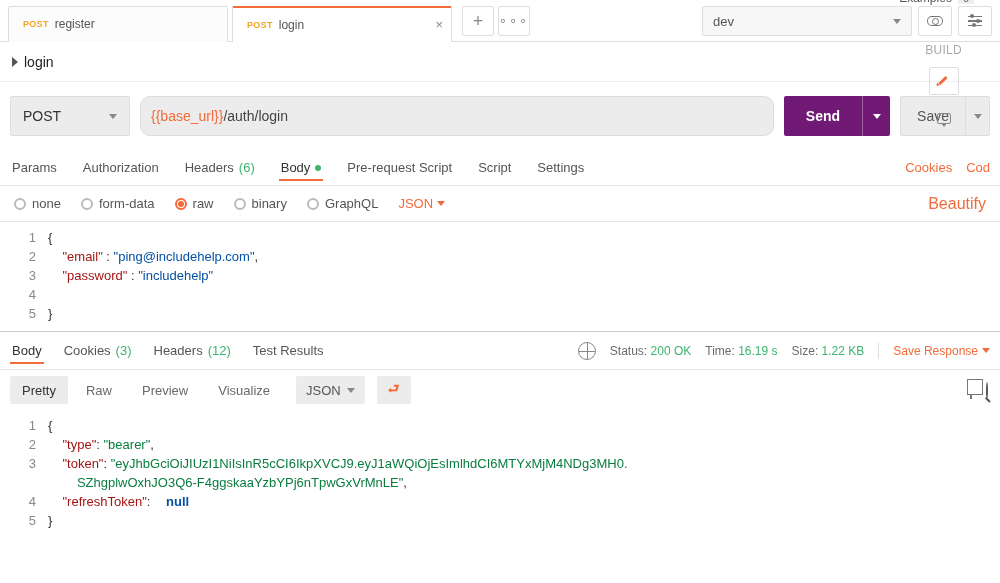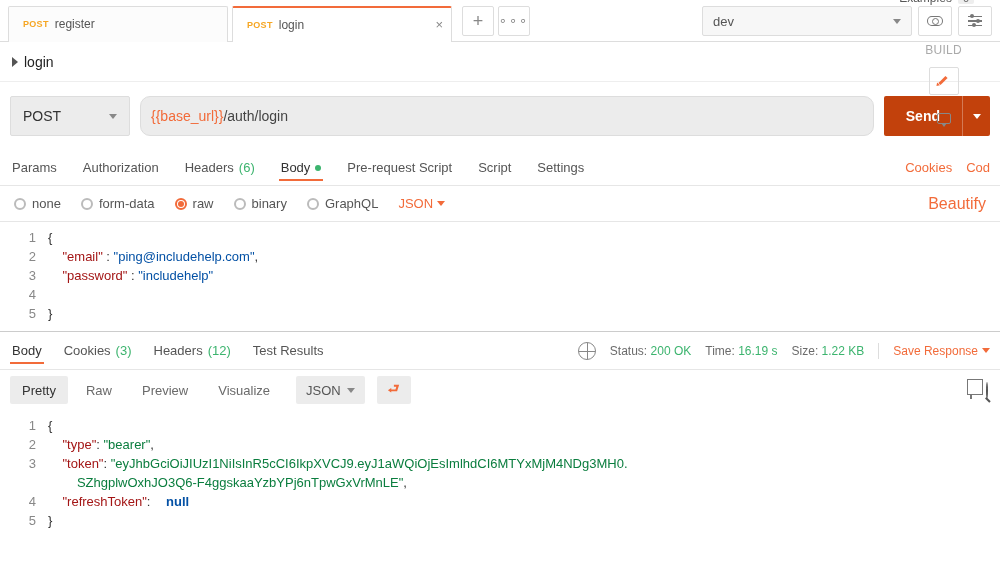--- a/index.html
+++ b/index.html
@@ -28,21 +28,21 @@
   .row-iconbtn { width:30px; height:28px; border:1px solid #ddd; display:flex; align-items:center; justify-content:center; border-radius:2px; color:#f26b3a; cursor:pointer;}
   .row-iconbtn.gray { color:#888; }
   .divider-v { width:1px; height:18px; background:#ddd; }
 
   
   .url-row { display:flex; align-items:center; padding: 14px 10px; gap:10px; }
   .method-select { width:120px; height:40px; background:#ececec; border:1px solid #ddd; display:flex; align-items:center; justify-content:space-between; padding:0 12px; border-radius:2px; font-size:14px; color:#333;}
   .url-input { flex:1; height:40px; border:1px solid #ddd; background:#ececec; display:flex; align-items:center; padding:0 10px; font-size:14px; border-radius:10px;}
   .url-input .var { color:#f26b3a; }
   .url-input .path { color:#444; }
-  .send-btn { height:40px; background:#c2410c; color:#fff; display:flex; align-items:center; border-radius:2px; overflow:hidden;}
+  .send-btn { height:40px; background:#701a75; color:#fff; display:flex; align-items:center; border-radius:2px; overflow:hidden;}
   .send-btn .lbl { padding:0 22px; font-weight:600; font-size:14px;}
   .send-btn .dd { width:28px; display:flex; align-items:center; justify-content:center; border-left:1px solid rgba(255,255,255,0.3); height:100%;}
   .save-btn { height:40px; background:#ececec; border:1px solid #ddd; display:flex; align-items:center; border-radius:2px;}
   .save-btn .lbl { padding:0 16px; color:#555; font-size:14px;}
   .save-btn .dd { width:24px; display:flex; align-items:center; justify-content:center; border-left:1px solid #ddd; height:100%; color:#888;}
 
   
   .req-tabs { display:flex; align-items:center; padding: 0 10px; height: 36px; border-bottom:1px solid #e6e6e6; gap: 22px; position:relative;}
   .req-tab { color:#555; font-size: 13px; cursor:pointer; padding: 6px 2px; display:flex; align-items:center; gap:5px;}
   .req-tab .cnt { color:#3cb46e; }
@@ -186,20 +186,26 @@
   <div class="url-input">
     <span class="var">{{base_url}}</span>
       <span class="path">/auth/login</span>
   </div>
   <div class="send-btn">
     <span class="lbl">Send</span>
     <span class="dd">
         <span class="chev-down white"></span>
       </span>
   </div>
+  <div class="save-btn">
+    <span class="lbl">Save</span>
+    <span class="dd">
+        <span class="chev-down"></span>
+      </span>
+  </div>
 </div>
 
 <div class="req-tabs">
   <div class="req-tab">
       <span>Params</span>
     </div>
   <div class="req-tab">
       <span>Authorization</span>
     </div>
   <div class="req-tab">

